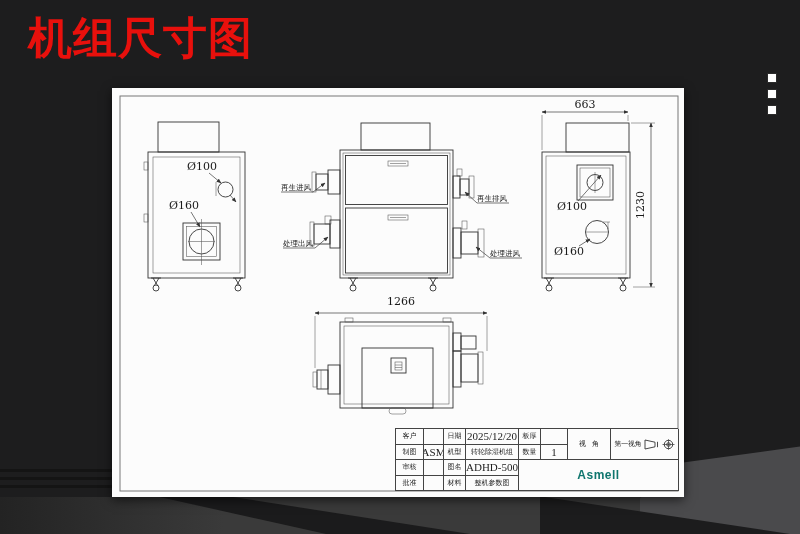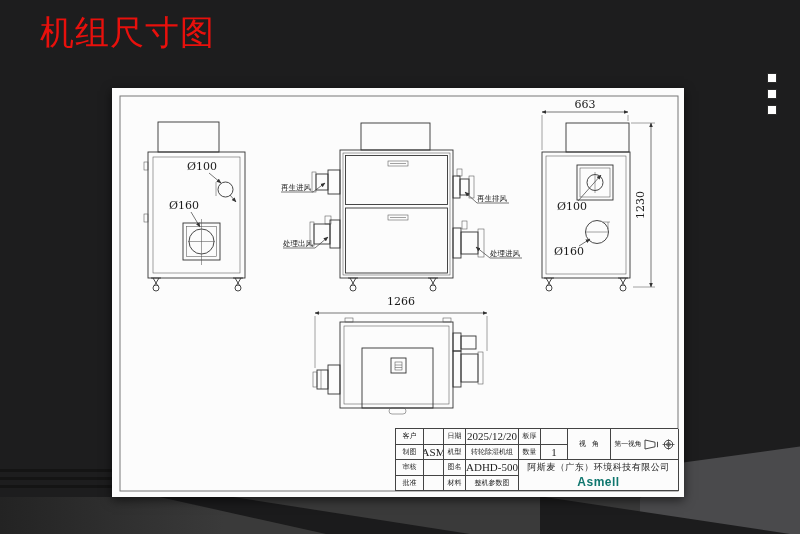--- a/index.html
+++ b/index.html
@@ -15,22 +15,22 @@
   .graycorner{left:640px;top:440px;width:160px;height:94px;background:#4a4a4c;
         clip-path:polygon(27% 24%,100% 7%,100% 100%,0% 100%,0% 62%);}
   .wedge1{left:540px;top:488px;width:250px;height:46px;background:#1c1c1d;
         clip-path:polygon(0 18%,100% 100%,0 100%);}
   .wedge2{left:150px;top:497px;width:320px;height:37px;background:#1b1b1c;
         clip-path:polygon(3% 0,26% 0,100% 100%,55% 100%);}
   .stripe{left:0;width:112px;height:3px;background:#141414;}
   .s1{top:469px}.s2{top:477px}.s3{top:485px}
   
   .page-title{
-    position:absolute;left:40px;top:12px;
-    font-size:34px;font-weight:400;letter-spacing:1px;
+    position:absolute;left:28px;top:12px;
+    font-size:44px;font-weight:700;letter-spacing:1px;
     color:#e8100c;line-height:1.2;
   }
   .dots{position:absolute;left:768px;top:74px;display:flex;flex-direction:column;gap:8px;}
   .dot{width:8px;height:8px;background:#fefefe;box-shadow:0 0 0 1px #2a2a2a;cursor:pointer;}
   
   .sheet{
     position:absolute;left:112px;top:88px;width:572px;height:409px;
     background:#fcfcfc;box-shadow:0 3px 10px rgba(0,0,0,.6);
   }
   svg.cad{position:absolute;left:0;top:0;}
@@ -261,17 +261,16 @@
     <div class="tc" style="grid-column:2;grid-row:3"></div>
     <div class="tc" style="grid-column:3;grid-row:3">图名</div>
     <div class="tc num" style="grid-column:4;grid-row:3">ADHD-500</div>
 
     <div class="tc" style="grid-column:1;grid-row:4">批准</div>
     <div class="tc" style="grid-column:2;grid-row:4"></div>
     <div class="tc" style="grid-column:3;grid-row:4">材料</div>
     <div class="tc" style="grid-column:4;grid-row:4">整机参数图</div>
 
     <div class="tc companycell" style="grid-column:5/9;grid-row:3/5">
-      <span class="company">阿斯麦（广东）环境科技有限公司</span>
       <span class="logo">Asmell</span>
     </div>
   </div>
 </div>
 
 </body></html>

